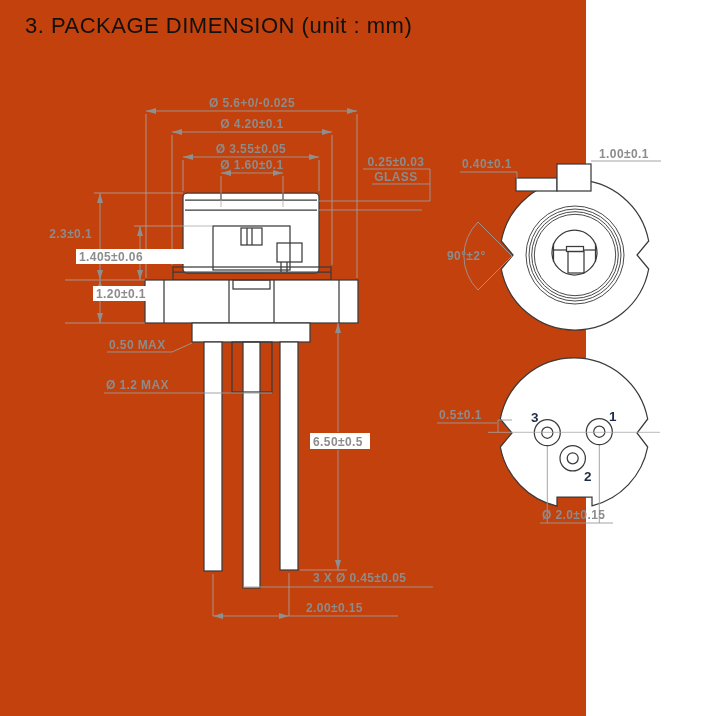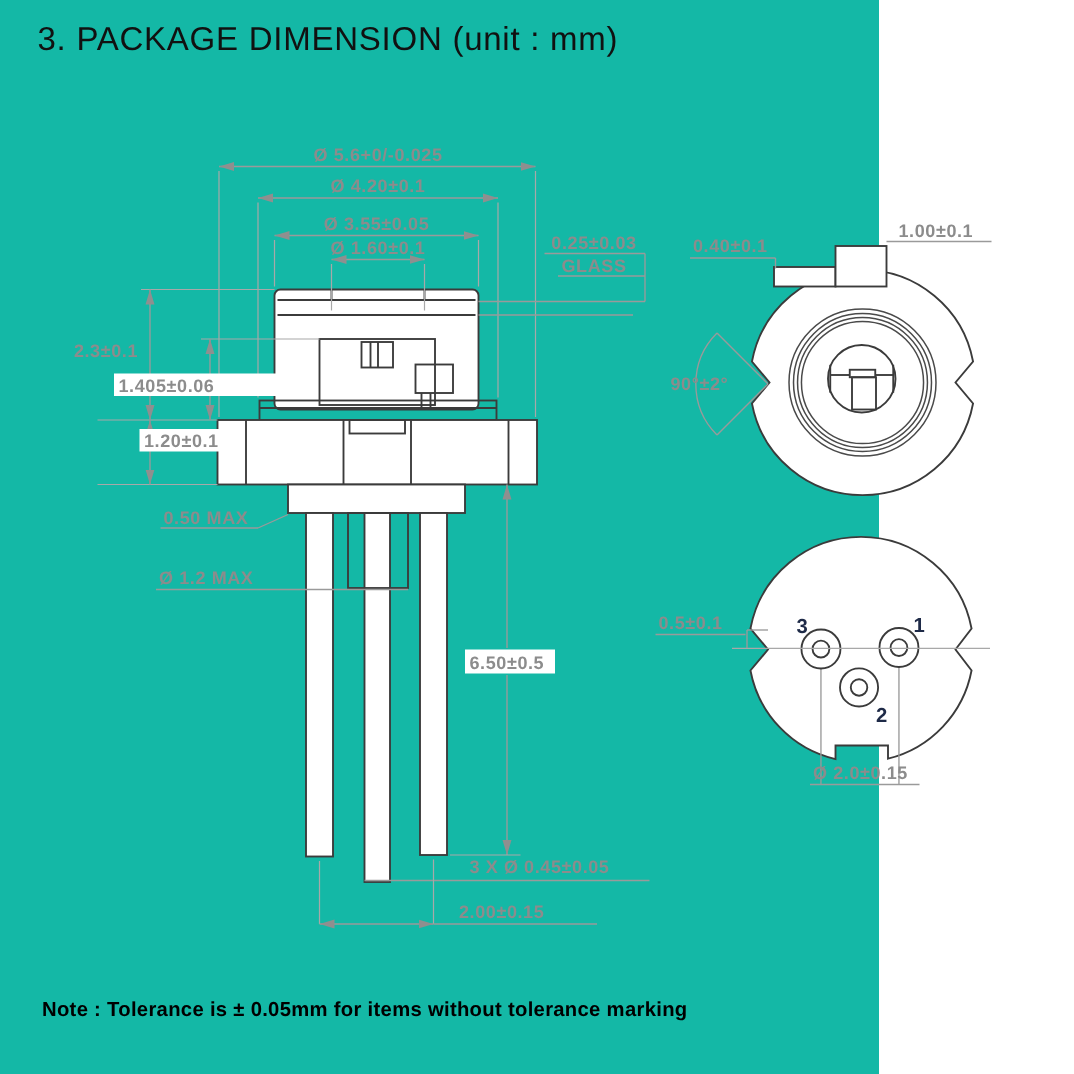--- a/index.html
+++ b/index.html
@@ -1,16 +1,16 @@
 <!DOCTYPE html>
 <html><head>
 <meta charset="utf-8">
 <style>
   html,body{margin:0;padding:0;background:#ffffff;width:716px;height:716px;overflow:hidden;}
-  .page{position:relative;width:586px;height:716px;background:#14b8a6;font-family:"Liberation Sans",sans-serif;}
+  .page{position:relative;width:586px;height:716px;background:#c2410c;font-family:"Liberation Sans",sans-serif;}
   .title{position:absolute;left:25px;top:13px;font-size:22px;color:#111;letter-spacing:.5px;}
   .note{position:absolute;left:28px;top:665px;font-size:13.5px;font-weight:bold;color:#000;letter-spacing:.2px;}
   svg{position:absolute;left:0;top:0;}
   .part{stroke:#3b3b3b;stroke-width:1.25;fill:none;}
   .partw{stroke:#3b3b3b;stroke-width:1.25;fill:#ffffff;}
   .thin{stroke:#4a4a4a;stroke-width:1;fill:none;}
   .dim{stroke:#9a9a9a;stroke-width:.9;fill:none;}
   .ext{stroke:#a8a8a8;stroke-width:.8;fill:none;}
   .dtxt{font-family:"Liberation Sans",sans-serif;font-size:12px;font-weight:bold;fill:#8c8c8c;letter-spacing:.4px;}
   .ptxt{font-family:"Liberation Sans",sans-serif;font-size:13.5px;font-weight:bold;fill:#1e2a47;}
@@ -194,14 +194,13 @@
         <line class="dim" x1="437" y1="423" x2="497" y2="423"></line>
         <line class="dim" x1="498" y1="420" x2="512" y2="420"></line>
         <line class="dim" x1="498" y1="420" x2="498" y2="432"></line>
 
         <text class="dtxt" x="542" y="519">Ø 2.0±0.15</text>
         <line class="dim" x1="540" y1="523" x2="613" y2="523"></line>
       </g>
     </g>
   </svg>
 
-  <div class="note">Note : Tolerance is ± 0.05mm for items without tolerance marking</div>
 </div>
 
 </body></html>

